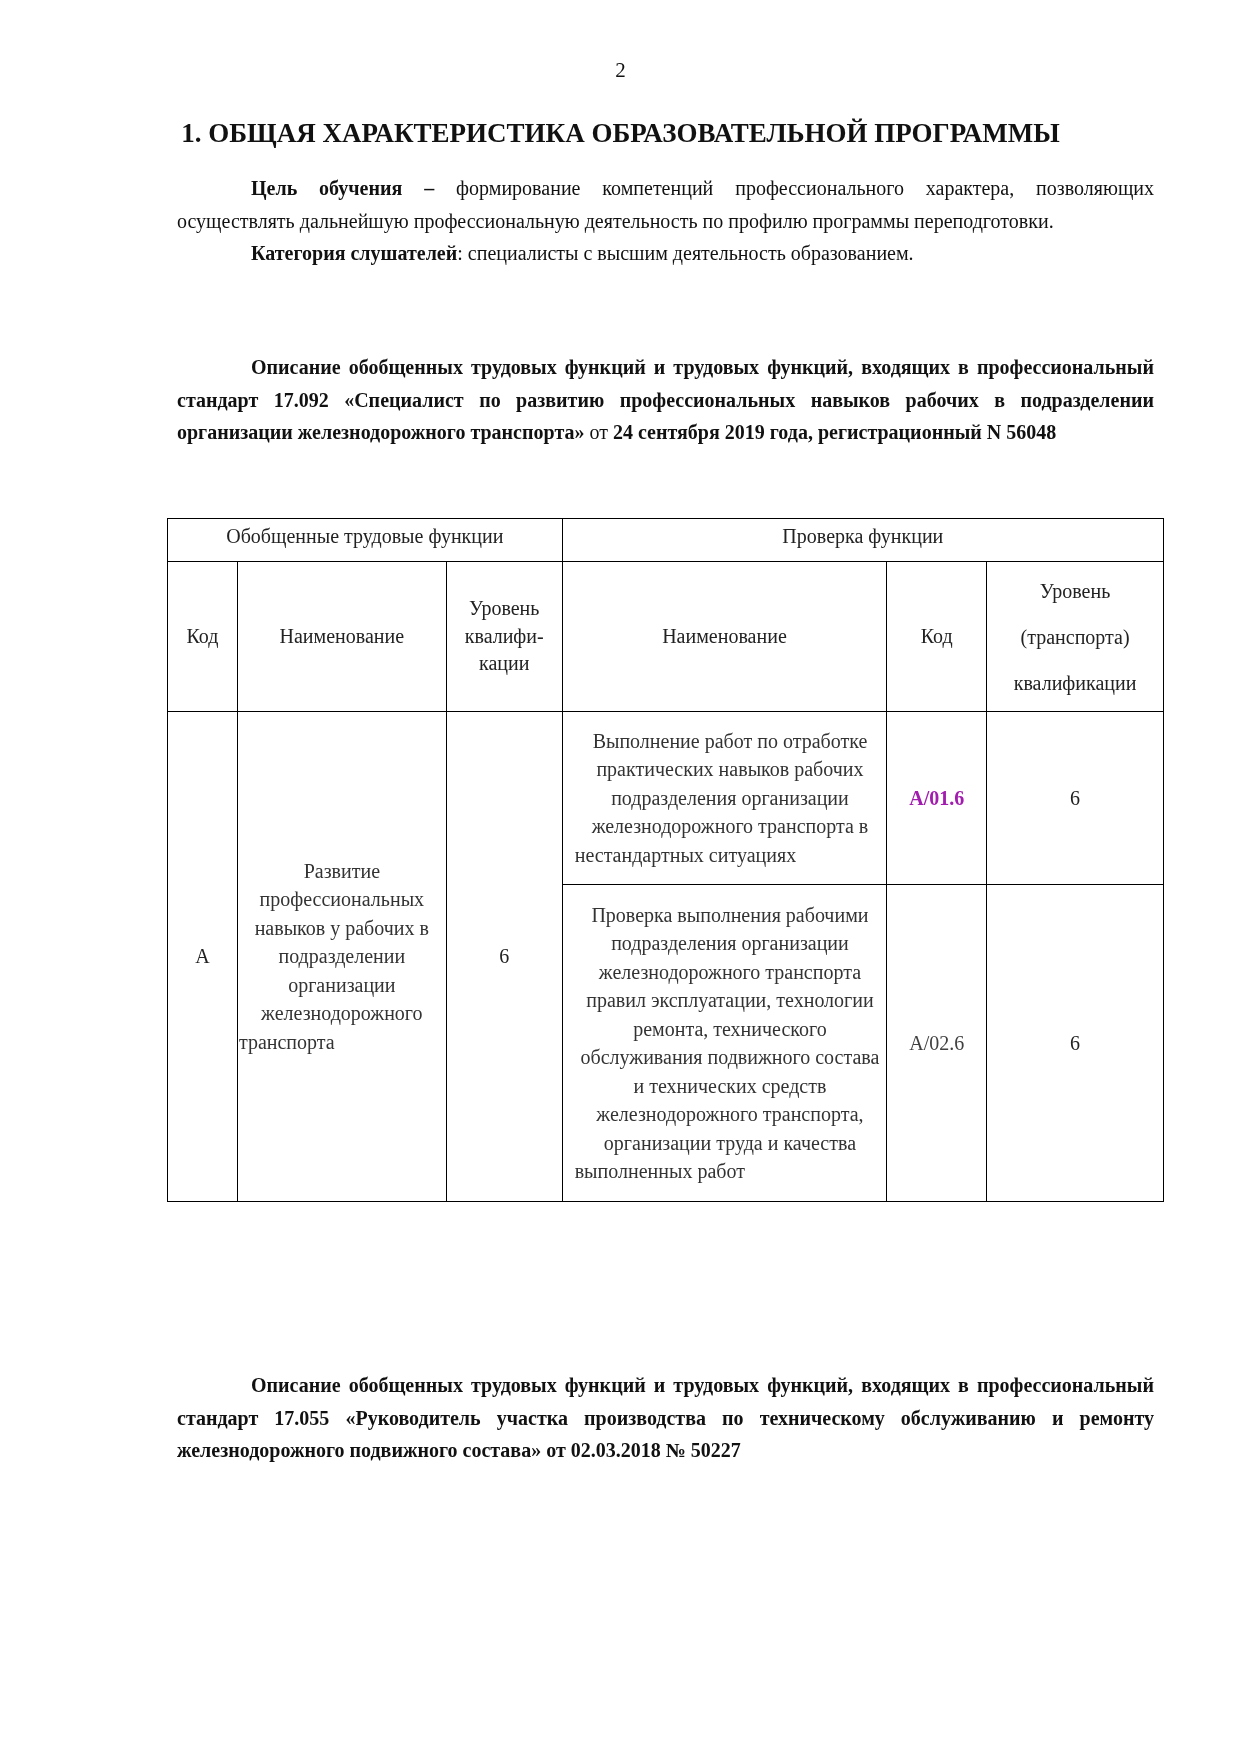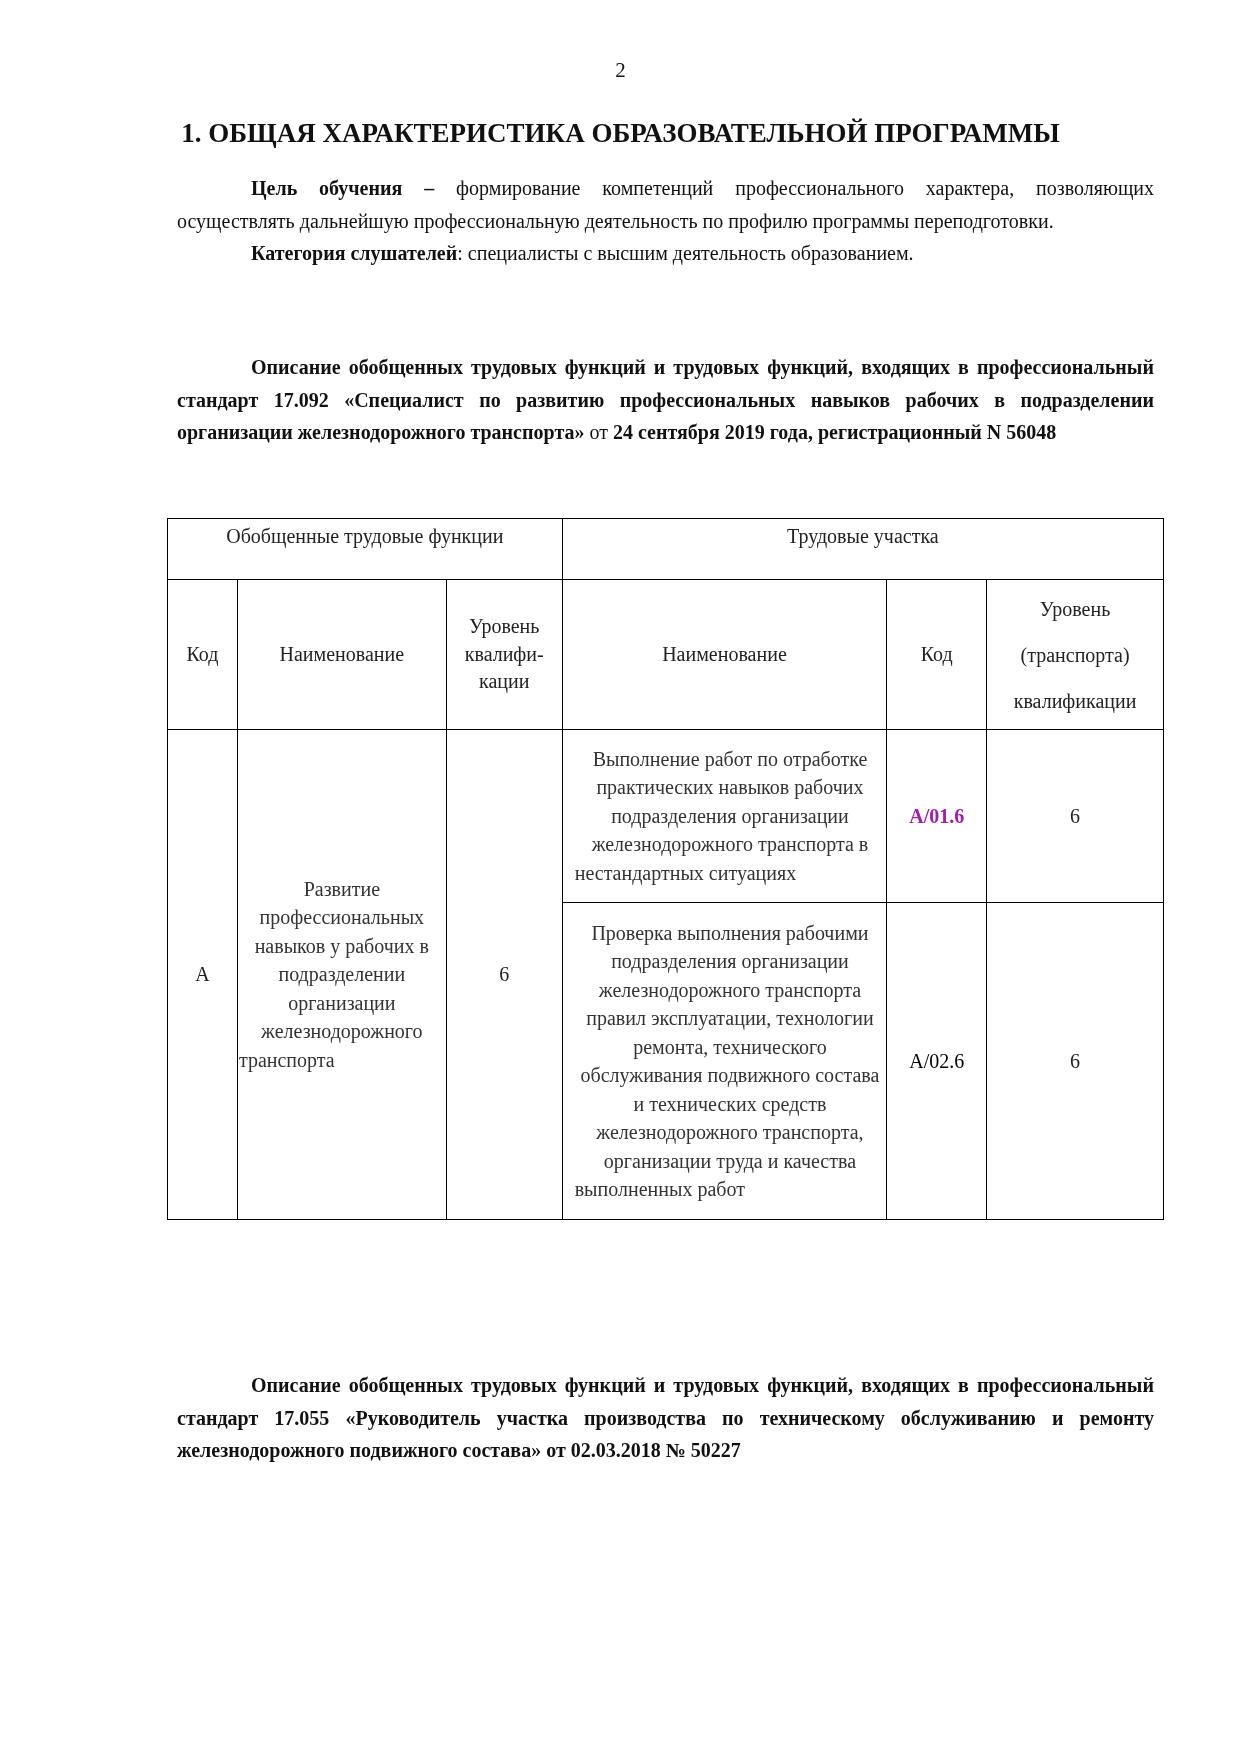--- a/index.html
+++ b/index.html
@@ -39,23 +39,23 @@
 <table class="tf">
   <colgroup>
     <col style="width:70px">
     <col style="width:209px">
     <col style="width:116px">
     <col style="width:325px">
     <col style="width:100px">
     <col style="width:177px">
   </colgroup>
   <tbody>
-      <tr style="height:61px;">
+      <tr style="height:43px;">
     <td colspan="3" style="vertical-align:top; padding-top:6px;">Обобщенные трудовые функции</td>
-    <td colspan="3" style="vertical-align:top; padding-top:6px;">Трудовые участка</td>
+    <td colspan="3" style="vertical-align:top; padding-top:6px;">Проверка функции</td>
   </tr>
   <tr style="height:150px;">
     <td>Код</td>
     <td>Наименование</td>
     <td class="cell-text" style="padding:0 2px;">Уровень квалифи-кации</td>
     <td>Наименование</td>
     <td>Код</td>
     <td class="hdr-level">
       <div>Уровень</div>
       <div>(транспорта)</div>
@@ -65,21 +65,21 @@
   <tr style="height:173px;">
     <td rowspan="2" style="color:#222;">А</td>
     <td rowspan="2" class="just" style="padding:0 1px !important;">Развитие профессиональных навыков у рабочих в подразделении организации железнодорожного транспорта</td>
     <td rowspan="2">6</td>
     <td class="just">Выполнение работ по отработке практических навыков рабочих подразделения организации железнодорожного транспорта в нестандартных ситуациях</td>
     <td style="color:#a21caf;font-weight:bold;">A/01.6</td>
     <td>6</td>
   </tr>
   <tr style="height:317px;">
     <td class="just">Проверка выполнения рабочими подразделения организации железнодорожного транспорта правил эксплуатации, технологии ремонта, технического обслуживания подвижного состава и технических средств железнодорожного транспорта, организации труда и качества выполненных работ</td>
-    <td style="color:#000000;">A/02.6</td>
+    <td style="color:#404040;">A/02.6</td>
     <td>6</td>
   </tr>
 </tbody>
   </table>
 
 <div class="abs para para-bold" style="top:1369px;">
   <p>Описание обобщенных трудовых функций и трудовых функций, входящих в профессиональный стандарт 17.055 «Руководитель участка производства по техническому обслуживанию и ремонту железнодорожного подвижного состава» от 02.03.2018 № 50227</p>
 </div>
 
 </body></html>

